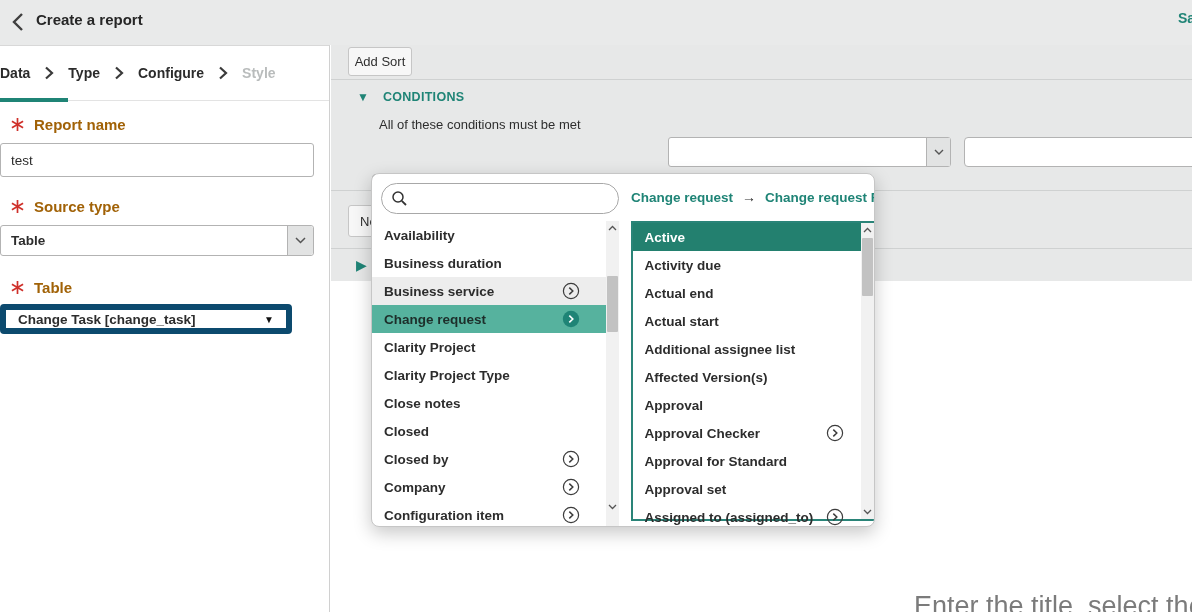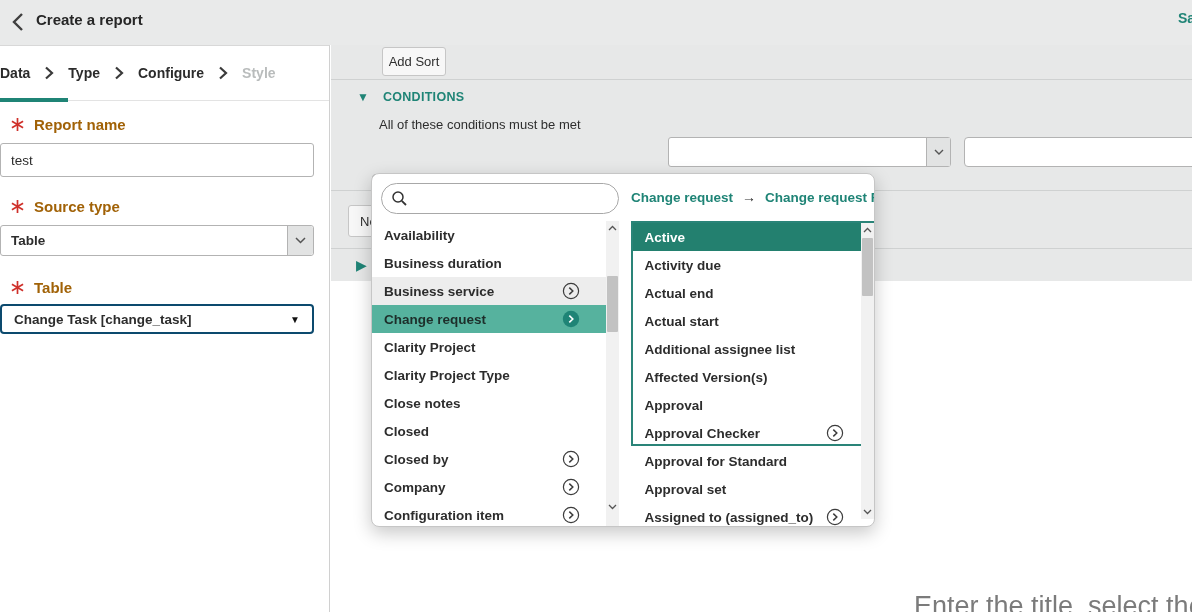--- a/index.html
+++ b/index.html
@@ -22,28 +22,28 @@
   .step.active { font-weight:700; }
   .step.disabled { color:#b9bcbc; }
   .step-chev { margin:0 14px; display:flex; align-items:center; }
   .active-underline { position:absolute; left:0; bottom:-2px; width:68px; height:4px; background:#1f8476; }
 
   .field-label { position:absolute; left:10px; font-size:15px; font-weight:600; color:#a16207; display:flex; align-items:center; }
   .req-star { margin-right:9px; display:inline-flex; }
   .txt-input { position:absolute; left:0; width:314px; height:30px; border:1px solid #b3b3b3; border-radius:3px; background:#fff; font-size:13.5px; padding:16px 10px; color:#2d2d2d; font-family:inherit; }
   .sel-box { position:absolute; left:0; width:314px; height:31px; border:1px solid #b3b3b3; border-radius:3px; background:#fff; font-size:13.5px; font-weight:600; display:flex; align-items:center; padding-left:10px; cursor:pointer; }
   .sel-caret-box { position:absolute; right:0; top:0; width:26px; height:29px; background:#e2e3e3; border-left:1px solid #b3b3b3; border-radius:0 3px 3px 0; display:flex; align-items:center; justify-content:center; }
-  .dd-box { position:absolute; left:0; width:314px; height:30px; border:2px solid #0c4a6e; border-radius:4px; background:#fff; font-size:13.5px; font-weight:600; display:flex; align-items:center; padding:0 12px; cursor:pointer; }
+  .dd-box { position:absolute; left:0; width:292px; height:30px; border:6px solid #0c4a6e; border-radius:4px; background:#fff; font-size:13.5px; font-weight:600; display:flex; align-items:center; padding:0 12px; cursor:pointer; }
   .dd-box .tri { margin-left:auto; font-size:10px; color:#111; }
 
   
   .right-panel { position:absolute; left:331px; top:45px; width:861px; height:567px; background:#e7e8e8; }
   .rp-white { position:absolute; left:0; top:236px; width:861px; height:331px; background:#ffffff; }
   .divider { position:absolute; left:0; width:861px; height:1px; background:#cfd1d1; }
-  .add-sort-btn { position:absolute; left:17px; top:2px; width:64px; height:29px; background:#f7f7f7; border:1px solid #c6c6c6; border-radius:3px; font-size:13px; color:#2f2f2f; display:flex; align-items:center; justify-content:center; cursor:pointer;margin-left:34px; }
+  .add-sort-btn { position:absolute; left:17px; top:2px; width:64px; height:29px; background:#f7f7f7; border:1px solid #c6c6c6; border-radius:3px; font-size:13px; color:#2f2f2f; display:flex; align-items:center; justify-content:center; cursor:pointer; }
   .cond-header { position:absolute; left:26px; top:45px; display:flex; align-items:center; cursor:pointer; }
   .cond-header .tri { color:#1f8476; font-size:12px; margin-right:14px; }
   .cond-header .lbl { color:#1f8476; font-size:12.5px; font-weight:700; letter-spacing:.3px; }
   .cond-subtitle { position:absolute; left:16px; top:72px; font-size:13px; color:#2e2e2e;margin-left:32px; }
   .cond-field1 { position:absolute; left:41px; top:92px; width:290px; height:30px; background:#fff; border:1px solid #9b9b9b; border-radius:4px; display:flex; align-items:center; padding:0 12px; font-size:13.5px; font-weight:600; color:#2c2c2c; cursor:pointer;margin-top:37px; }
   .cond-field1 .tri { margin-left:auto; font-size:10px; color:#111; }
   .cond-field2 { position:absolute; left:337px; top:92px; width:283px; height:30px; background:#fff; border:1px solid #b3b3b3; border-radius:3px; cursor:pointer; }
   .cond-field2 .sq { position:absolute; right:0; top:0; width:24px; height:28px; background:#e2e3e3; border-left:1px solid #b3b3b3; display:flex; align-items:center; justify-content:center; }
   .cond-field3 { position:absolute; left:633px; top:92px; width:300px; height:30px; background:#fff; border:1px solid #b3b3b3; border-radius:4px; }
   .ne-btn { position:absolute; left:17px; top:160px; width:92px; height:32px; background:#f7f7f7; border:1px solid #c6c6c6; border-radius:3px; font-size:13px; color:#2f2f2f; display:flex; align-items:center; padding-left:11px; z-index:1; cursor:pointer; }
@@ -55,21 +55,21 @@
   .popup-head { position:relative; height:47px; }
   .search-pill { position:absolute; left:9px; top:9px; width:238px; height:31px; border:1px solid #a8a8a8; border-radius:16px; background:#fff; display:flex; align-items:center; padding-left:9px; }
   .search-pill input { border:none; outline:none; flex:1; height:100%; font-size:13px; font-family:inherit; background:transparent; border-radius:16px; }
   .crumbs { position:absolute; left:259px; top:14px; display:flex; align-items:center; font-size:13.5px; font-weight:600; white-space:nowrap; }
   .crumb { color:#1f8476; cursor:pointer; }
   .crumb-arrow { margin:0 9px; color:#2b2b2b; font-size:14px; }
 
   .cols { position:absolute; left:0; top:47px; width:504px; height:307px; display:flex; }
   .col-left { position:relative; width:247px; height:307px; }
   .col-left .rows { position:absolute; left:0; top:0; width:234px; }
-  .col-right { position:relative; margin-left:20px; width:254px; height:225px; border:2px solid #2a8478; }
+  .col-right { position:relative; margin-left:20px; width:254px; height:300px; border:2px solid #2a8478; }
   .col-right .rows { position:absolute; left:0; top:0; width:237px; }
   .prow { height:28px; display:flex; align-items:center; padding:0 26px 0 12px; font-size:13.5px; font-weight:600; color:#2d2d2d; cursor:pointer; white-space:nowrap; }
   .prow .spacer { flex:1; }
   .prow.hover { background:#ededed; }
   .prow.sel-light { background:#56b29e; color:#1d2e2a; }
   .prow.sel-dark { background:#23806f; color:#ffffff; }
   .cicon { width:18px; height:18px; display:block; }
 
   .sbar { position:absolute; top:0; width:13px; background:#f1f1f1; }
   .sbar .thumb { position:absolute; left:1px; width:11px; background:#c2c2c2; border-radius:1px; }

